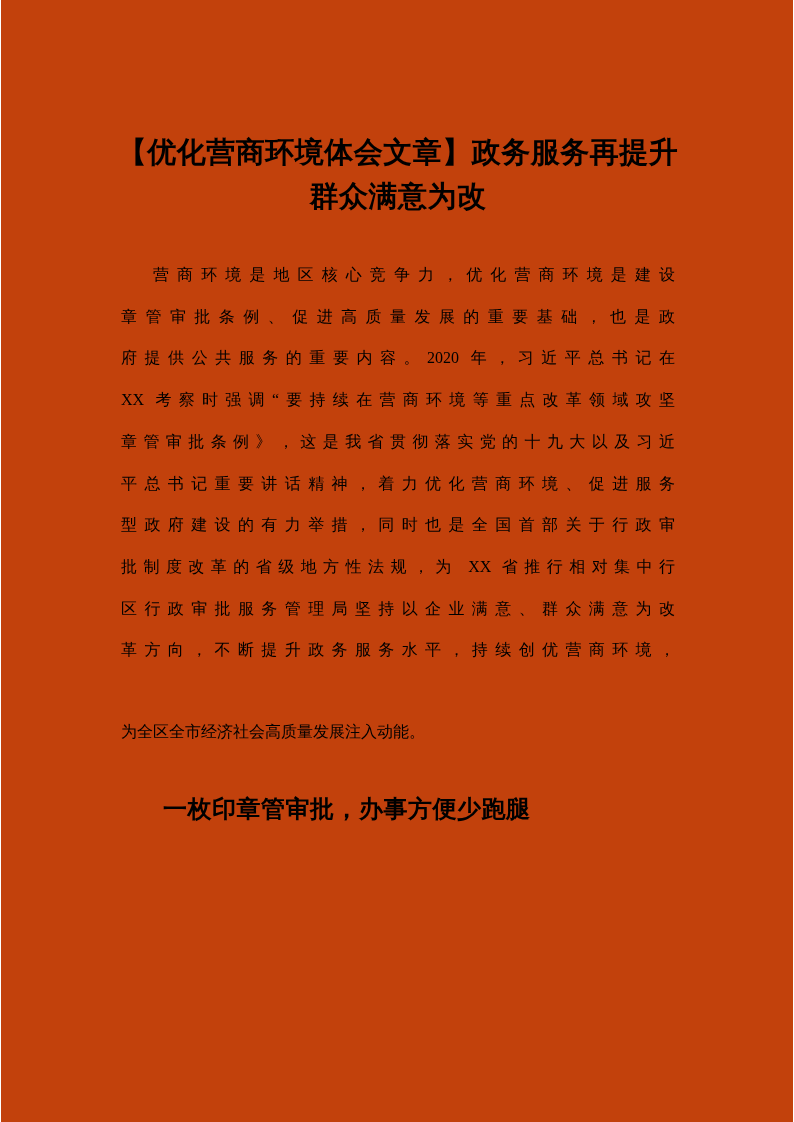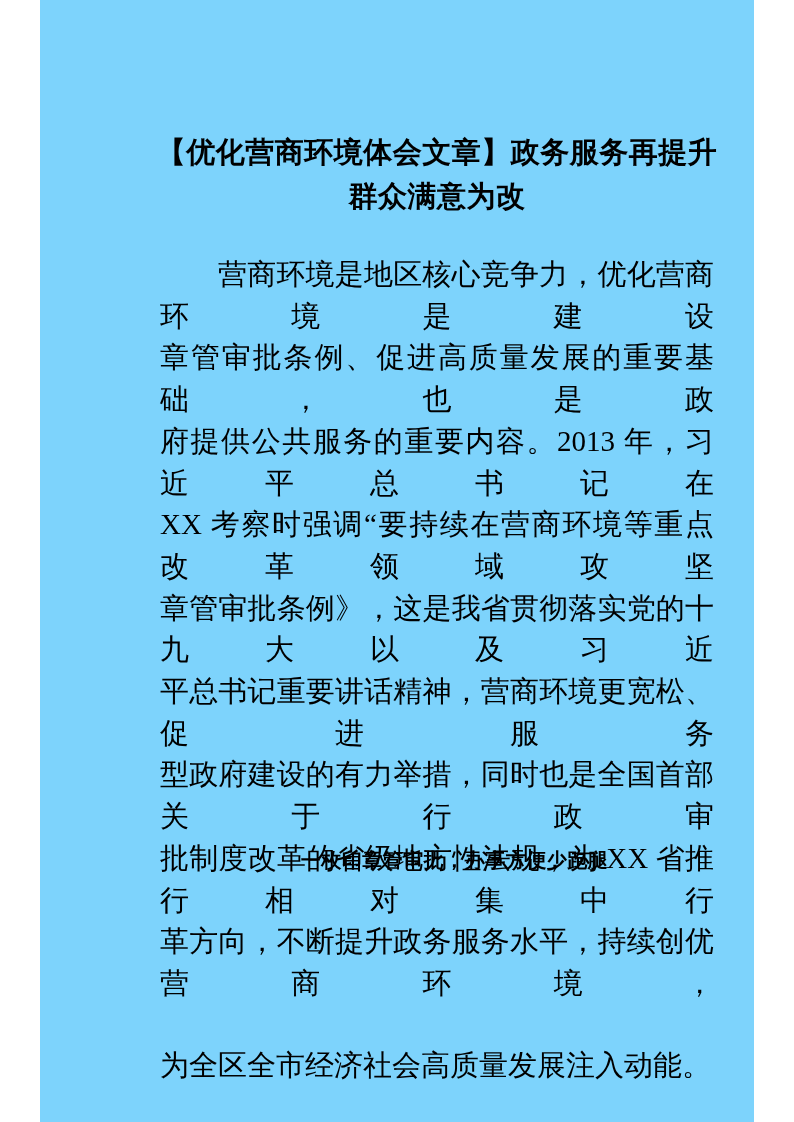--- a/index.html
+++ b/index.html
@@ -2,24 +2,24 @@
 <html><head>
 <meta charset="utf-8">
 <style>
   html, body {
     margin: 0;
     padding: 0;
     background: #ffffff;
   }
   .page {
     position: relative;
-    width: 714px;
+    width: 792px;
     height: 1122px;
     margin: 0 auto;
-    background: #7dd3fc;
+    background: #c2410c;
     color: #000000;
     overflow: hidden;
   }
   .doc-title {
     position: absolute;
     top: 130px;
     left: 0;
     width: 794px;
     text-align: center;
     font-family: "Liberation Sans", "DejaVu Sans", sans-serif;
@@ -28,69 +28,69 @@
     line-height: 44px;
     letter-spacing: 0.5px;
   }
   .doc-body {
     position: absolute;
     top: 254px;
     left: 120px;
     width: 554px;
     font-family: "Liberation Serif", "DejaVu Serif", serif;
     font-weight: 400;
-    font-size: 29px;
+    font-size: 16px;
     line-height: 41.7px;
   }
   .para-line {
     width: 554px;
     text-align: justify;
     text-align-last: justify;
     text-justify: inter-character;
     white-space: normal;
   }
   .para-line.first {
     text-indent: 2em;
   }
   .para-line.last {
     text-align-last: left;
     margin-top: 40px;
   }
   .section-heading {
     position: absolute;
-    top: 844px;
+    top: 793px;
     left: 120px;
     width: 554px;
     font-family: "Liberation Sans", "DejaVu Sans", sans-serif;
     font-weight: 700;
-    font-size: 20px;
+    font-size: 24px;
     line-height: 32px;
     text-indent: 1.75em;
     letter-spacing: 0.5px;
-    text-align: center;
   }
 </style>
 </head>
 <body>
 
 <div class="page">
 
   <div class="doc-title">
     <div>【优化营商环境体会文章】政务服务再提升</div>
     <div>群众满意为改</div>
   </div>
 
   <div class="doc-body">
     <div class="para-line first">营商环境是地区核心竞争力，优化营商环境是建设</div>
     <div class="para-line">章管审批条例、促进高质量发展的重要基础，也是政</div>
-    <div class="para-line">府提供公共服务的重要内容。2013 年，习近平总书记在</div>
+    <div class="para-line">府提供公共服务的重要内容。2020 年，习近平总书记在</div>
     <div class="para-line">XX 考察时强调“要持续在营商环境等重点改革领域攻坚</div>
     <div class="para-line">章管审批条例》，这是我省贯彻落实党的十九大以及习近</div>
-    <div class="para-line">平总书记重要讲话精神，营商环境更宽松、促进服务</div>
+    <div class="para-line">平总书记重要讲话精神，着力优化营商环境、促进服务</div>
     <div class="para-line">型政府建设的有力举措，同时也是全国首部关于行政审</div>
     <div class="para-line">批制度改革的省级地方性法规，为 XX 省推行相对集中行</div>
+    <div class="para-line">区行政审批服务管理局坚持以企业满意、群众满意为改</div>
     <div class="para-line">革方向，不断提升政务服务水平，持续创优营商环境，</div>
     <div class="para-line last">为全区全市经济社会高质量发展注入动能。</div>
   </div>
 
   <div class="section-heading">一枚印章管审批，办事方便少跑腿</div>
 
 </div>
 
 </body></html>

